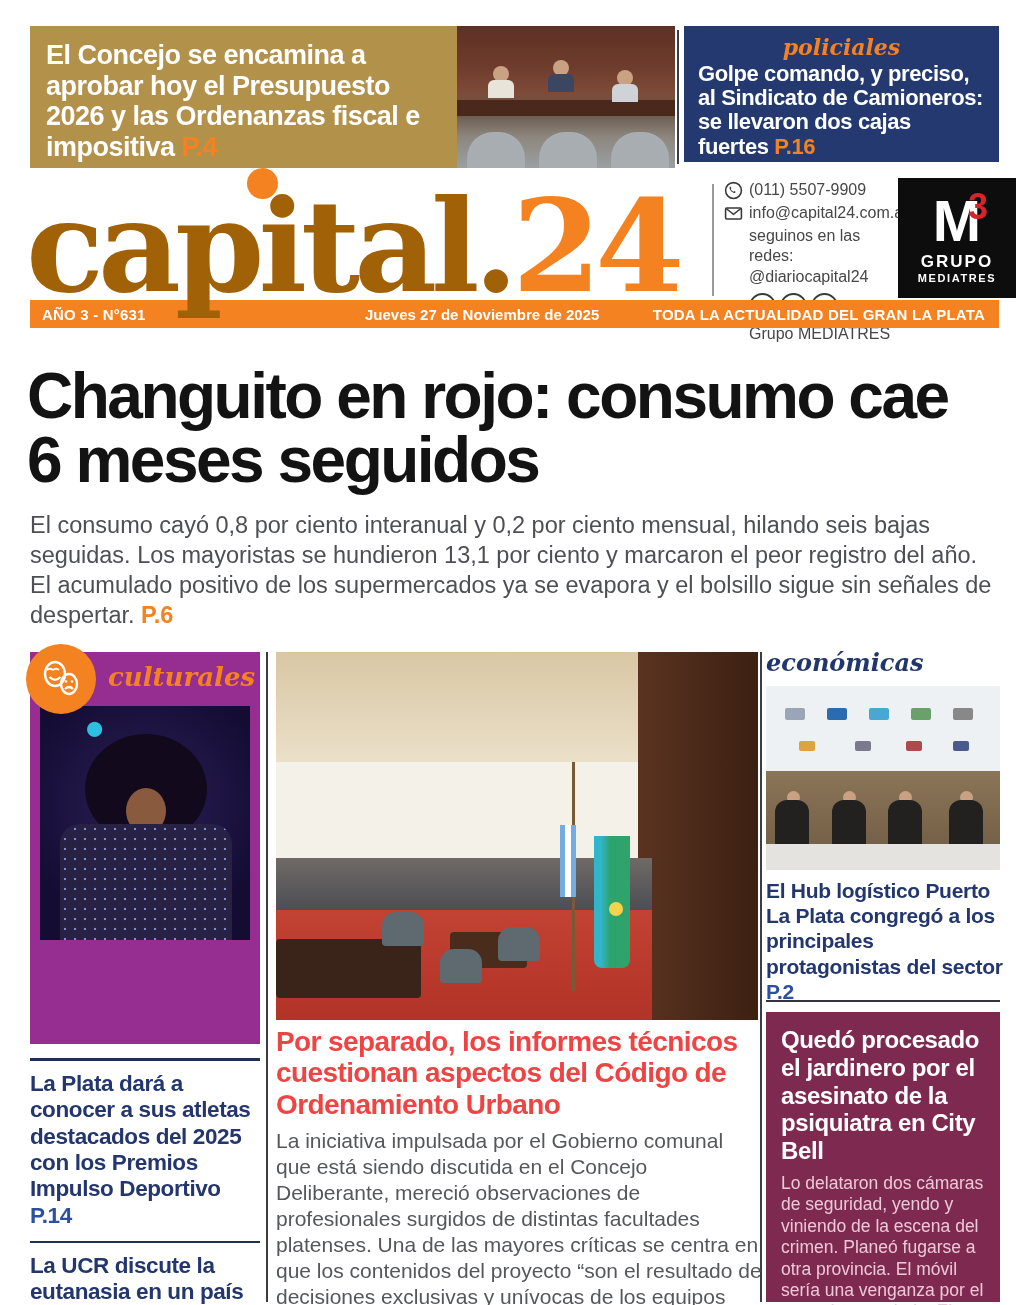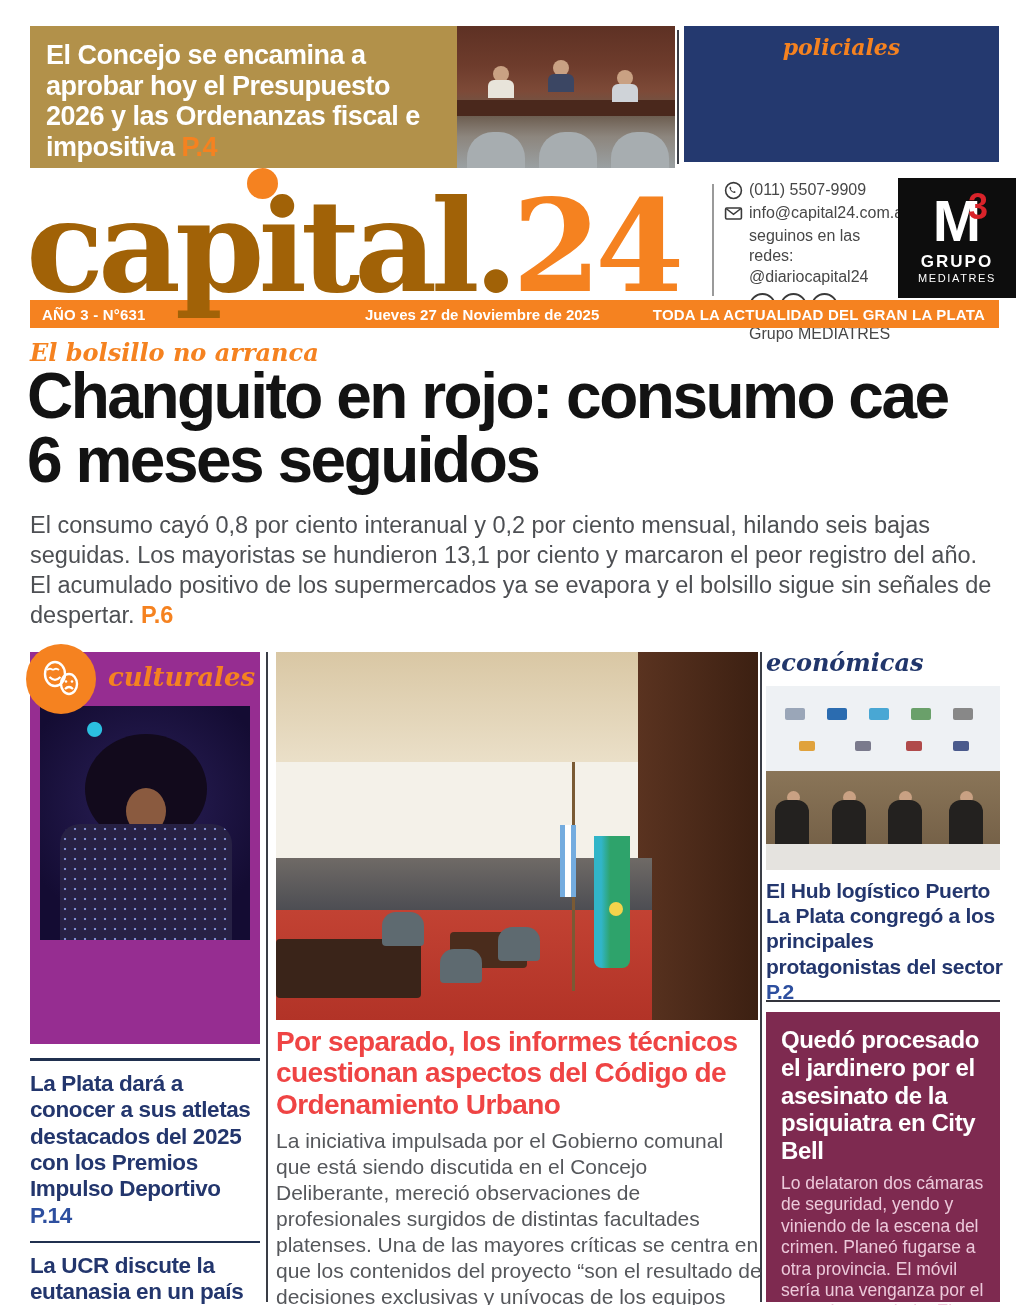--- a/index.html
+++ b/index.html
@@ -42,21 +42,21 @@
   #contact .indent{margin-left:25px;}
   #social-row{display:flex;gap:4px;margin:5px 0 4px 25px;}
   .soc{width:27px;height:27px;border:2px solid #3a3a3a;border-radius:50%;box-sizing:border-box;
        display:flex;align-items:center;justify-content:center;}
   .soc svg{width:15px;height:15px;}
 
   #m3-box{left:898px;top:178px;width:118px;height:120px;background:#0d0d0d;color:#fff;text-align:center;}
   #m3-box .m{font-size:58px;font-weight:bold;line-height:1;margin-top:14px;display:inline-block;}
   #m3-box .three{position:absolute;left:70px;top:8px;color:#d9232a;font-size:36px;font-weight:bold;}
   #m3-box .g1{font-size:17px;font-weight:bold;letter-spacing:2px;margin-top:2px;}
-  #m3-box .g2{font-size:11px;font-weight:normal;letter-spacing:1.6px;}
+  #m3-box .g2{font-size:11px;font-weight:bold;letter-spacing:1.6px;}
 
   
   #date-bar{left:30px;top:300px;width:969px;height:28px;background:#f58220;color:#fff;z-index:4;}
   #date-bar .edition{position:absolute;left:12px;top:6px;font-size:15px;font-weight:bold;letter-spacing:0.2px;}
   #date-bar .date{position:absolute;left:335px;top:6px;font-size:15px;font-weight:bold;}
   #date-bar .tagline{position:absolute;right:14px;top:6px;font-size:15px;font-weight:bold;letter-spacing:0.2px;}
 
   
   #lead-kicker{left:30px;top:338px;font-size:24px;color:#f58220;}
   #lead-headline{left:27px;top:364px;width:965px;font-size:64px;font-weight:800;color:#131313;
@@ -150,20 +150,21 @@
     <div class="shirt" style="left:155px;top:58px;background:#cfd3d8;"></div>
     <div class="chair" style="left:10px;"></div>
     <div class="chair" style="left:82px;"></div>
     <div class="chair" style="left:154px;"></div>
   </div>
 
   <div class="abs vrule" style="left:677px;top:30px;width:2px;height:134px;"></div>
 
   <div class="abs" id="navy-box">
     <div class="kick kicker-serif">policiales</div>
+    <div class="hl"><span>Golpe comando, y preciso, al Sindicato de Camioneros: se llevaron dos cajas fuertes</span> <span class="pref-o">P.16</span></div>
   </div>
 
   <div class="abs" id="logo"><span class="main">capital.</span><span class="suffix">24</span></div>
   <div class="abs" id="logo-idot"></div>
 
   <div class="abs" id="masthead-vrule"></div>
 
   <div class="abs" id="contact">
     <div class="row">
       <svg class="ic" viewBox="0 0 24 24">
@@ -209,21 +210,20 @@
     <div class="g1">GRUPO</div>
     <div class="g2">MEDIATRES</div>
   </div>
 
   <div class="abs" id="date-bar">
     <span class="edition">AÑO 3 - N°631</span>
     <span class="date">Jueves 27 de Noviembre de 2025</span>
     <span class="tagline">TODA LA ACTUALIDAD DEL GRAN LA PLATA</span>
   </div>
 
-  <div class="abs kicker-serif" id="lead-kicker">El bolsillo no arranca</div>
   <div class="abs" id="lead-headline">Changuito en rojo: consumo cae 6 meses seguidos</div>
   <div class="abs" id="lead-summary"><span>El consumo cayó 0,8 por ciento interanual y 0,2 por ciento mensual, hilando seis bajas seguidas. Los mayoristas se hundieron 13,1 por ciento y marcaron el peor registro del año. El acumulado positivo de los supermercados ya se evapora y el bolsillo sigue sin señales de despertar.</span> <span class="pref-o">P.6</span></div>
 
   <div class="abs colrule-v" id="colrule-1"></div>
   <div class="abs colrule-v" id="colrule-2"></div>
 
   <div class="abs" id="purple-box"></div>
   <div class="abs" id="masks-circle">
     <svg width="44" height="44" viewBox="0 0 44 44">
       <ellipse cx="16" cy="17" rx="10" ry="12" fill="none" stroke="#fff" stroke-width="2.4"></ellipse>

